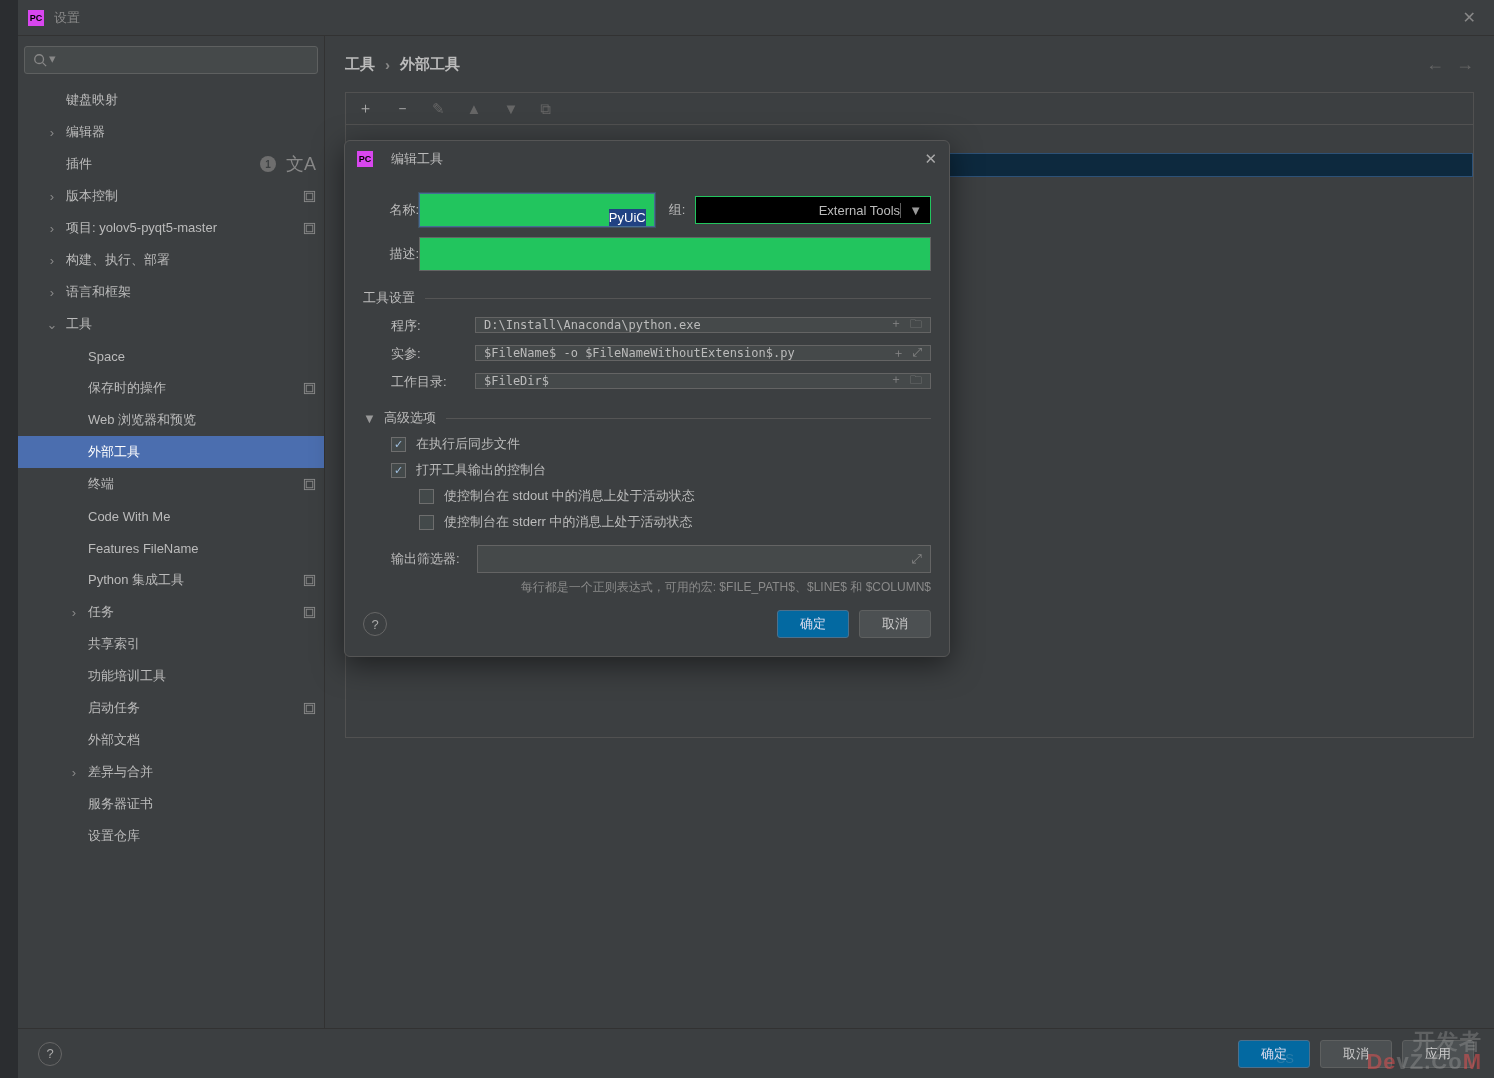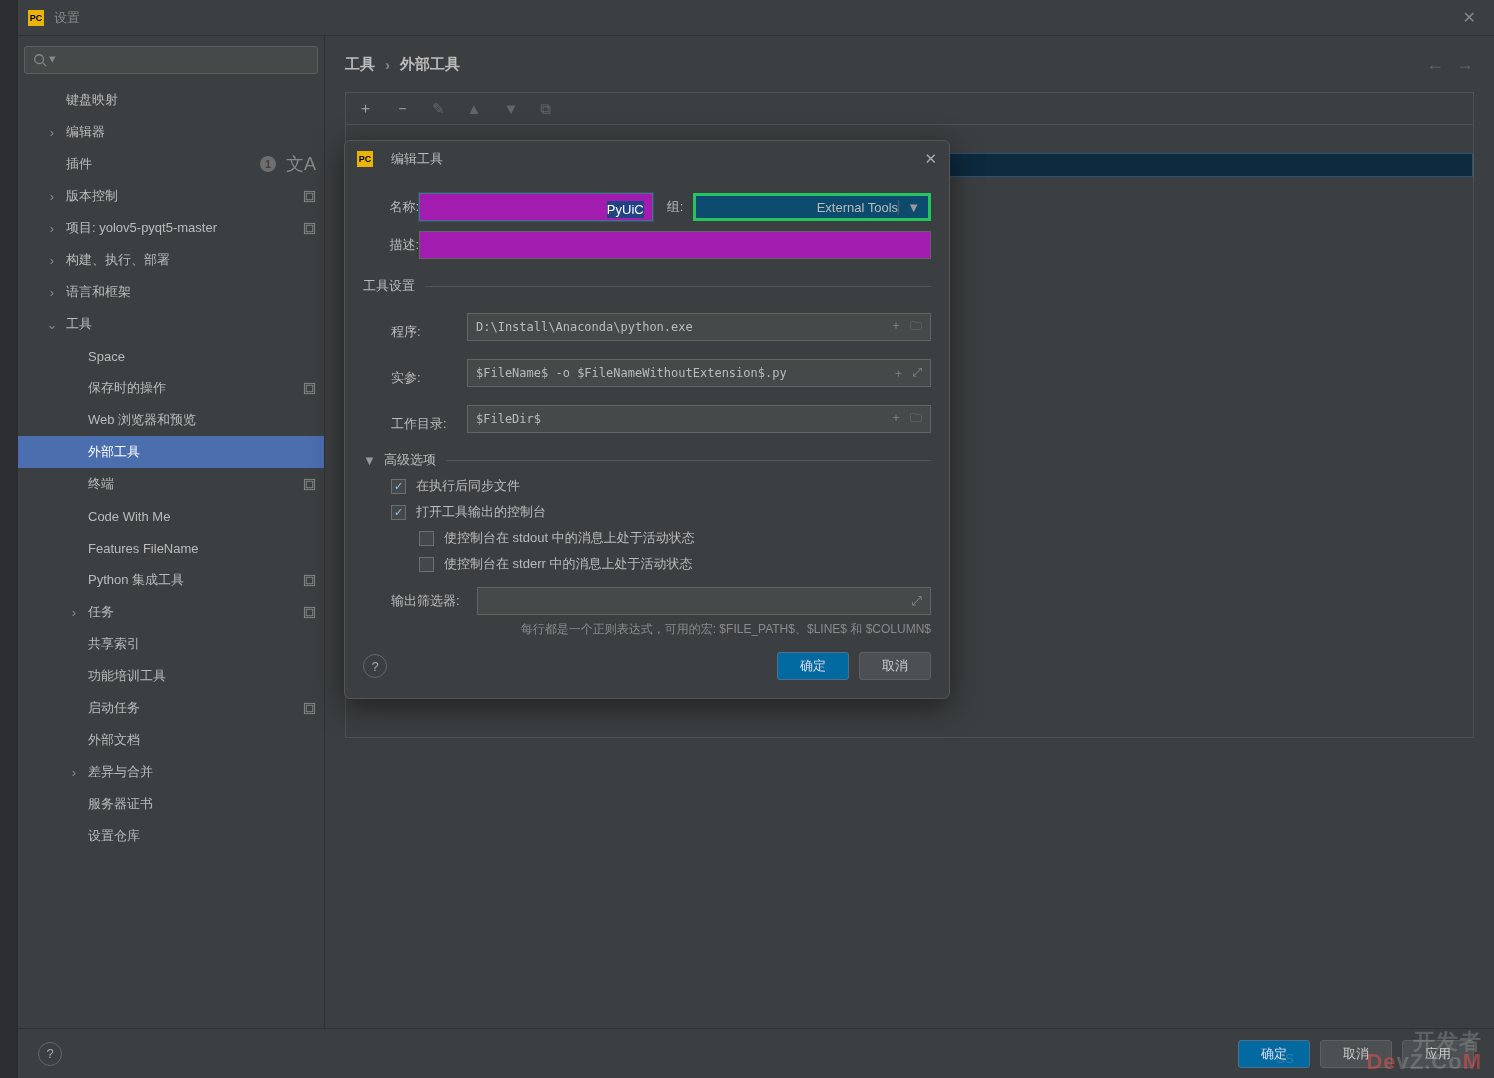--- a/index.html
+++ b/index.html
@@ -20,21 +20,21 @@
 .window {
   position: absolute; left: 18px; top: 0; right: 0; height: 100%;
   background: #3c3f41;
   display: flex; flex-direction: column;
 }
 .titlebar {
   height: 36px; display: flex; align-items: center; padding: 0 10px;
   background: #3c3f41; border-bottom: 1px solid #323232;
 }
 .pc-icon {
-  width: 16px; height: 16px; background: #eab308;
+  width: 16px; height: 16px; background: #d946ef;
   color: #000; font-size: 9px; font-weight: bold;
   display: inline-flex; align-items: center; justify-content: center;
   margin-right: 10px; font-family: sans-serif;
 }
 .titlebar-title { color: #888; flex: 1; }
 .close-x { color: #888; font-size: 16px; padding: 4px 8px; cursor: pointer; }
 .content-row { flex: 1; display: flex; overflow: hidden; }
 .sidebar {
   width: 307px; background: #3c3f41; border-right: 1px solid #323232;
   display: flex; flex-direction: column; overflow-y: auto;
@@ -131,45 +131,45 @@
 }
 .dialog-title {
   height: 36px; display: flex; align-items: center; padding: 0 12px;
 }
 .dialog-title .t { margin-left: 8px; color: #bbbbbb; }
 .dialog-title .dx { margin-left: auto; color: #aaa; cursor: pointer; font-size: 15px; }
 .dialog-body { padding: 6px 18px 14px 18px; }
 .form-row { display: flex; align-items: center; margin: 10px 0; text-align: right; }
 .form-label { width: 56px; color: #bbbbbb; }
 .input {
-  flex: 1; height: 28px; background: #a21caf;
+  flex: 1; height: 28px; background: #22c55e;
   border: 1px solid #646464; color: #bbbbbb;
-  padding: 8px 8px; font-size: 13px;
+  padding: 16px 8px; font-size: 13px;
 }
 .input.focused { border: 1px solid #466d94; box-shadow: 0 0 0 1px #466d9466; }
 .input .seltext { background: #214283; color: #fff; padding: 1px 0; }
 .gap { width: 14px; }
 .grp-label { color: #bbbbbb; margin-right: 10px; }
 .combo {
-  flex: 1; height: 28px; background: #0c4a6e;
-  border: 3px solid #22c55e; display: flex; align-items: center;
+  flex: 1; height: 28px; background: #000000;
+  border: 1px solid #22c55e; display: flex; align-items: center;
   padding: 4px 8px; color: #bbbbbb;
 }
 .combo .cv { flex: 1; }
 .combo .cd { color: #999; border-left: 1px solid #5e5e5e; padding-left: 8px; }
 .section-title {
   display: flex; align-items: center; color: #bbbbbb;
   margin: 18px 0 8px 0;
 }
 .section-title .line { flex: 1; height: 1px; background: #555; margin-left: 10px; }
 .section-title .arr { margin-right: 8px; color: #999; }
-.path-row { display: flex; align-items: flex-end; margin: 18px 0 10px 28px; }
+.path-row { display: flex; align-items: flex-start; margin: 10px 0 10px 28px; gap: 8px; }
 .path-label { width: 76px; color: #bbbbbb; }
 .path-input {
-  flex: 1; height: 28px; background: #45494a;
+  flex: 1; height: 16px; background: #45494a;
   border: 1px solid #646464; display: flex; align-items: center;
   padding: 0 8px; color: #bbbbbb; font-family: "Consolas", monospace;
   font-size: 12px;
 }
 .path-input .pi-text { flex: 1; white-space: nowrap; overflow: hidden; }
 .path-input .pi-icons { display: flex; gap: 8px; color: #888; }
 .chk-row { display: flex; align-items: center; margin: 8px 0 8px 28px; }
 .chk-row.indent { margin-left: 56px; }
 .chk {
   width: 15px; height: 15px; border: 1px solid #6e6e6e;

